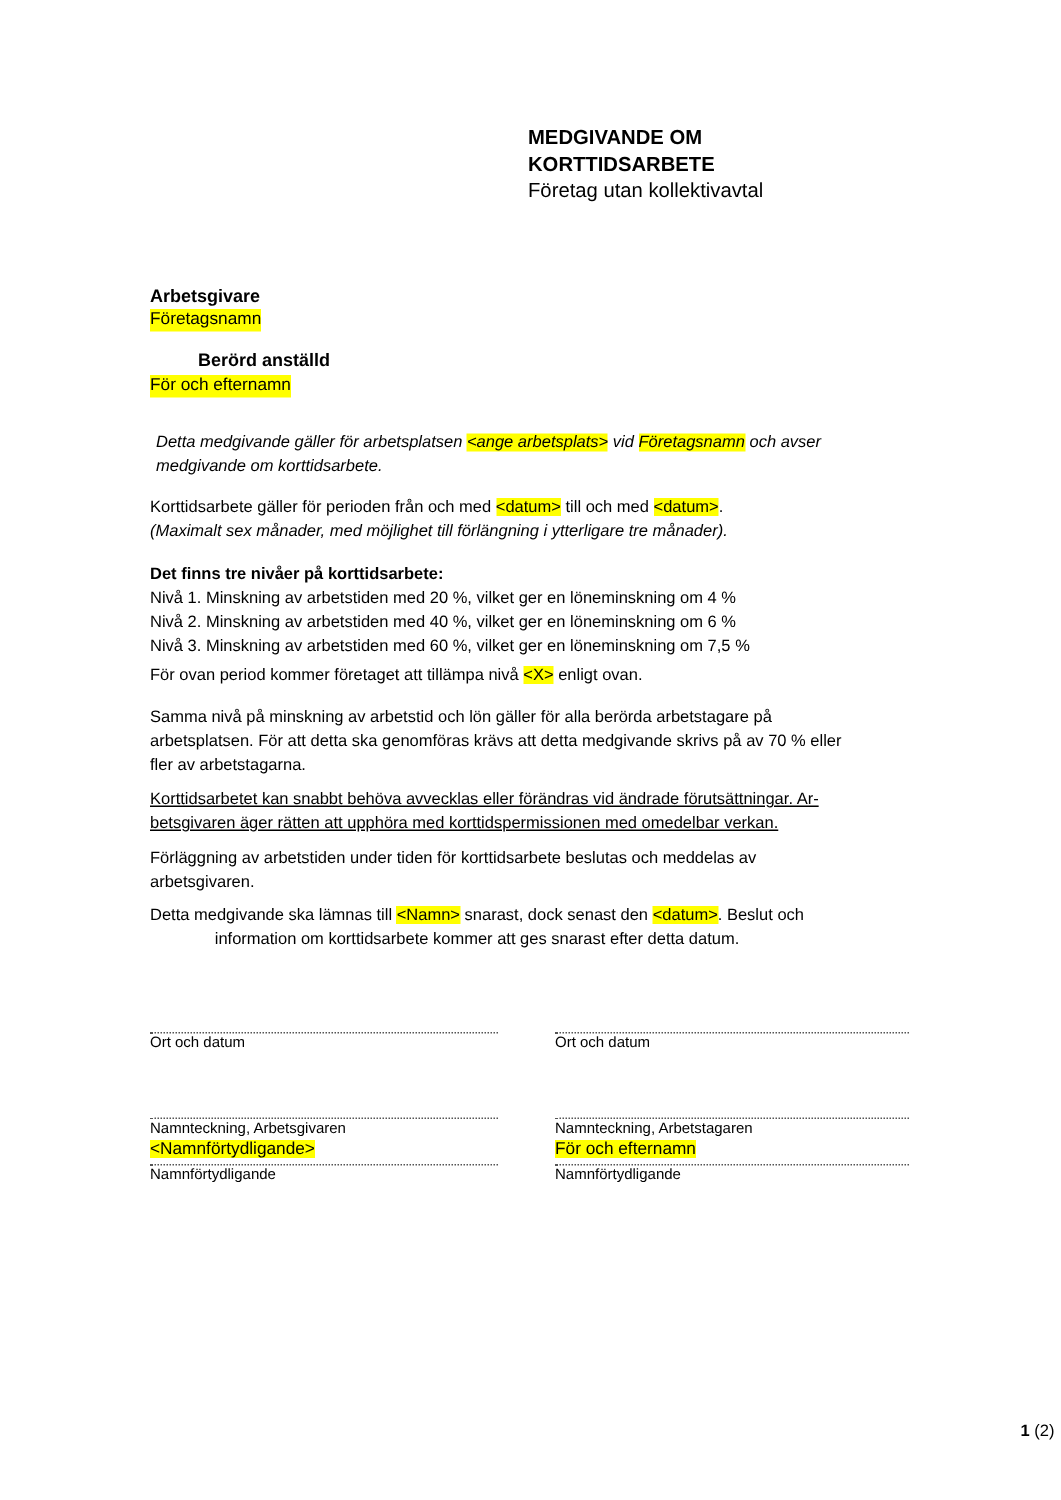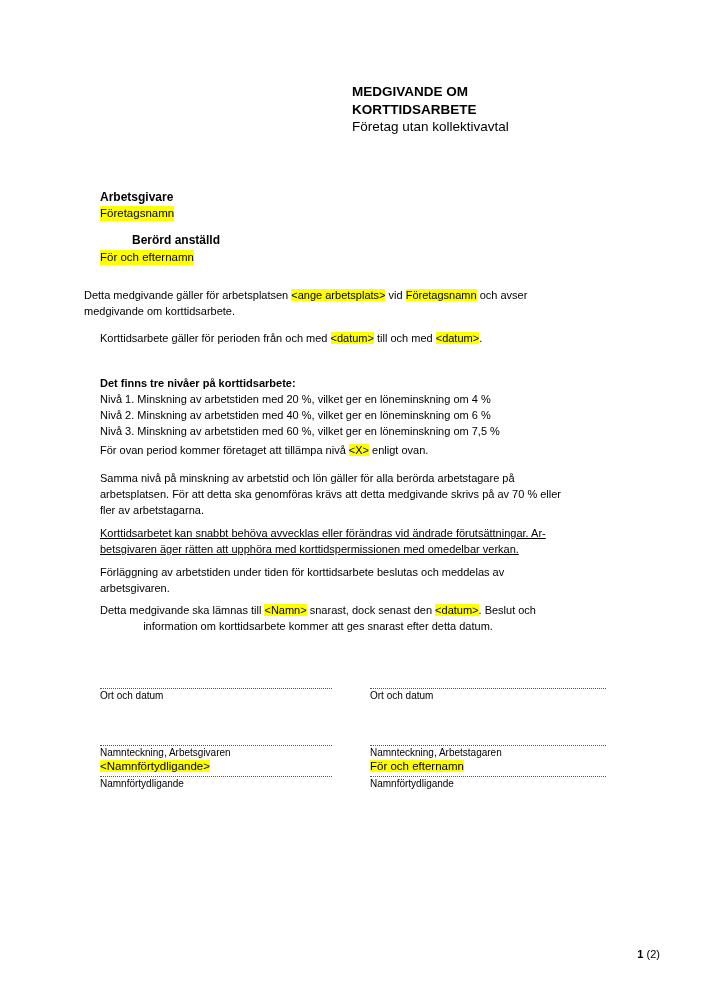--- a/index.html
+++ b/index.html
@@ -29,45 +29,46 @@
 
   .sig-col { top: 688px; }
   .sig-col.left { left: 100px; width: 232px; }
   .sig-col.right { left: 370px; width: 236px; }
   .rule { border-top: 1px dotted #555555; height: 0; }
   .rule.second { margin-top: 44px; }
   .sig-label { font-size: 10px; line-height: 10px; margin-top: 2px; white-space: pre; }
   .sig-name { font-size: 11.5px; line-height: 15px; margin-top: 1px; white-space: pre; }
   .sig-name + .rule { margin-top: 2px; }
 
-  .page-number { left: 0; top: 946px; width: 660px; text-align: right; font-size: 11px; white-space: pre; }
+  .page-number { left: 0; top: 946px; width: 660px; text-align: right; font-size: 11px; white-space: pre; padding-left: 43px; }
 </style>
 </head>
 <body>
 
 <div class="page">
 
   <div class="abs title-block">
     <div class="title-line">MEDGIVANDE OM</div>
     <div class="title-line">KORTTIDSARBETE</div>
     <div class="subtitle-line">Företag utan kollektivavtal</div>
   </div>
 
   <div class="abs party-label" style="left:100px; top:190px;">Arbetsgivare</div>
   <div class="abs" style="left:100px; top:205px;"><span class="party-value hl">Företagsnamn</span></div>
   <div class="abs party-label" style="left:100px; top:233px;padding-left:32px;">Berörd anställd</div>
   <div class="abs" style="left:100px; top:249px;"><span class="party-value hl">För och efternamn</span></div>
 
-  <div class="abs" style="left:84px; top:287px;">
+  <div class="abs" style="left:104px; top:287px;font-style:italic;">
     <div class="line"><span>Detta medgivande gäller för arbetsplatsen </span><span class="hl">&lt;ange arbetsplats&gt;</span><span> vid </span><span class="hl">Företagsnamn</span><span> och avser</span></div>
     <div class="line">medgivande om korttidsarbete.</div>
   </div>
 
   <div class="abs" style="left:100px; top:330px;">
     <div class="line"><span>Korttidsarbete gäller för perioden från och med </span><span class="hl">&lt;datum&gt;</span><span> till och med </span><span class="hl">&lt;datum&gt;</span><span>.</span></div>
+    <div class="line italic">(Maximalt sex månader, med möjlighet till förlängning i ytterligare tre månader).</div>
   </div>
 
   <div class="abs" style="left:100px; top:375px;">
     <div class="line bold">Det finns tre nivåer på korttidsarbete:</div>
     <div class="line">Nivå 1. Minskning av arbetstiden med 20 %, vilket ger en löneminskning om 4 %</div>
     <div class="line">Nivå 2. Minskning av arbetstiden med 40 %, vilket ger en löneminskning om 6 %</div>
     <div class="line">Nivå 3. Minskning av arbetstiden med 60 %, vilket ger en löneminskning om 7,5 %</div>
   </div>
 
   <div class="abs" style="left:100px; top:442px;">

